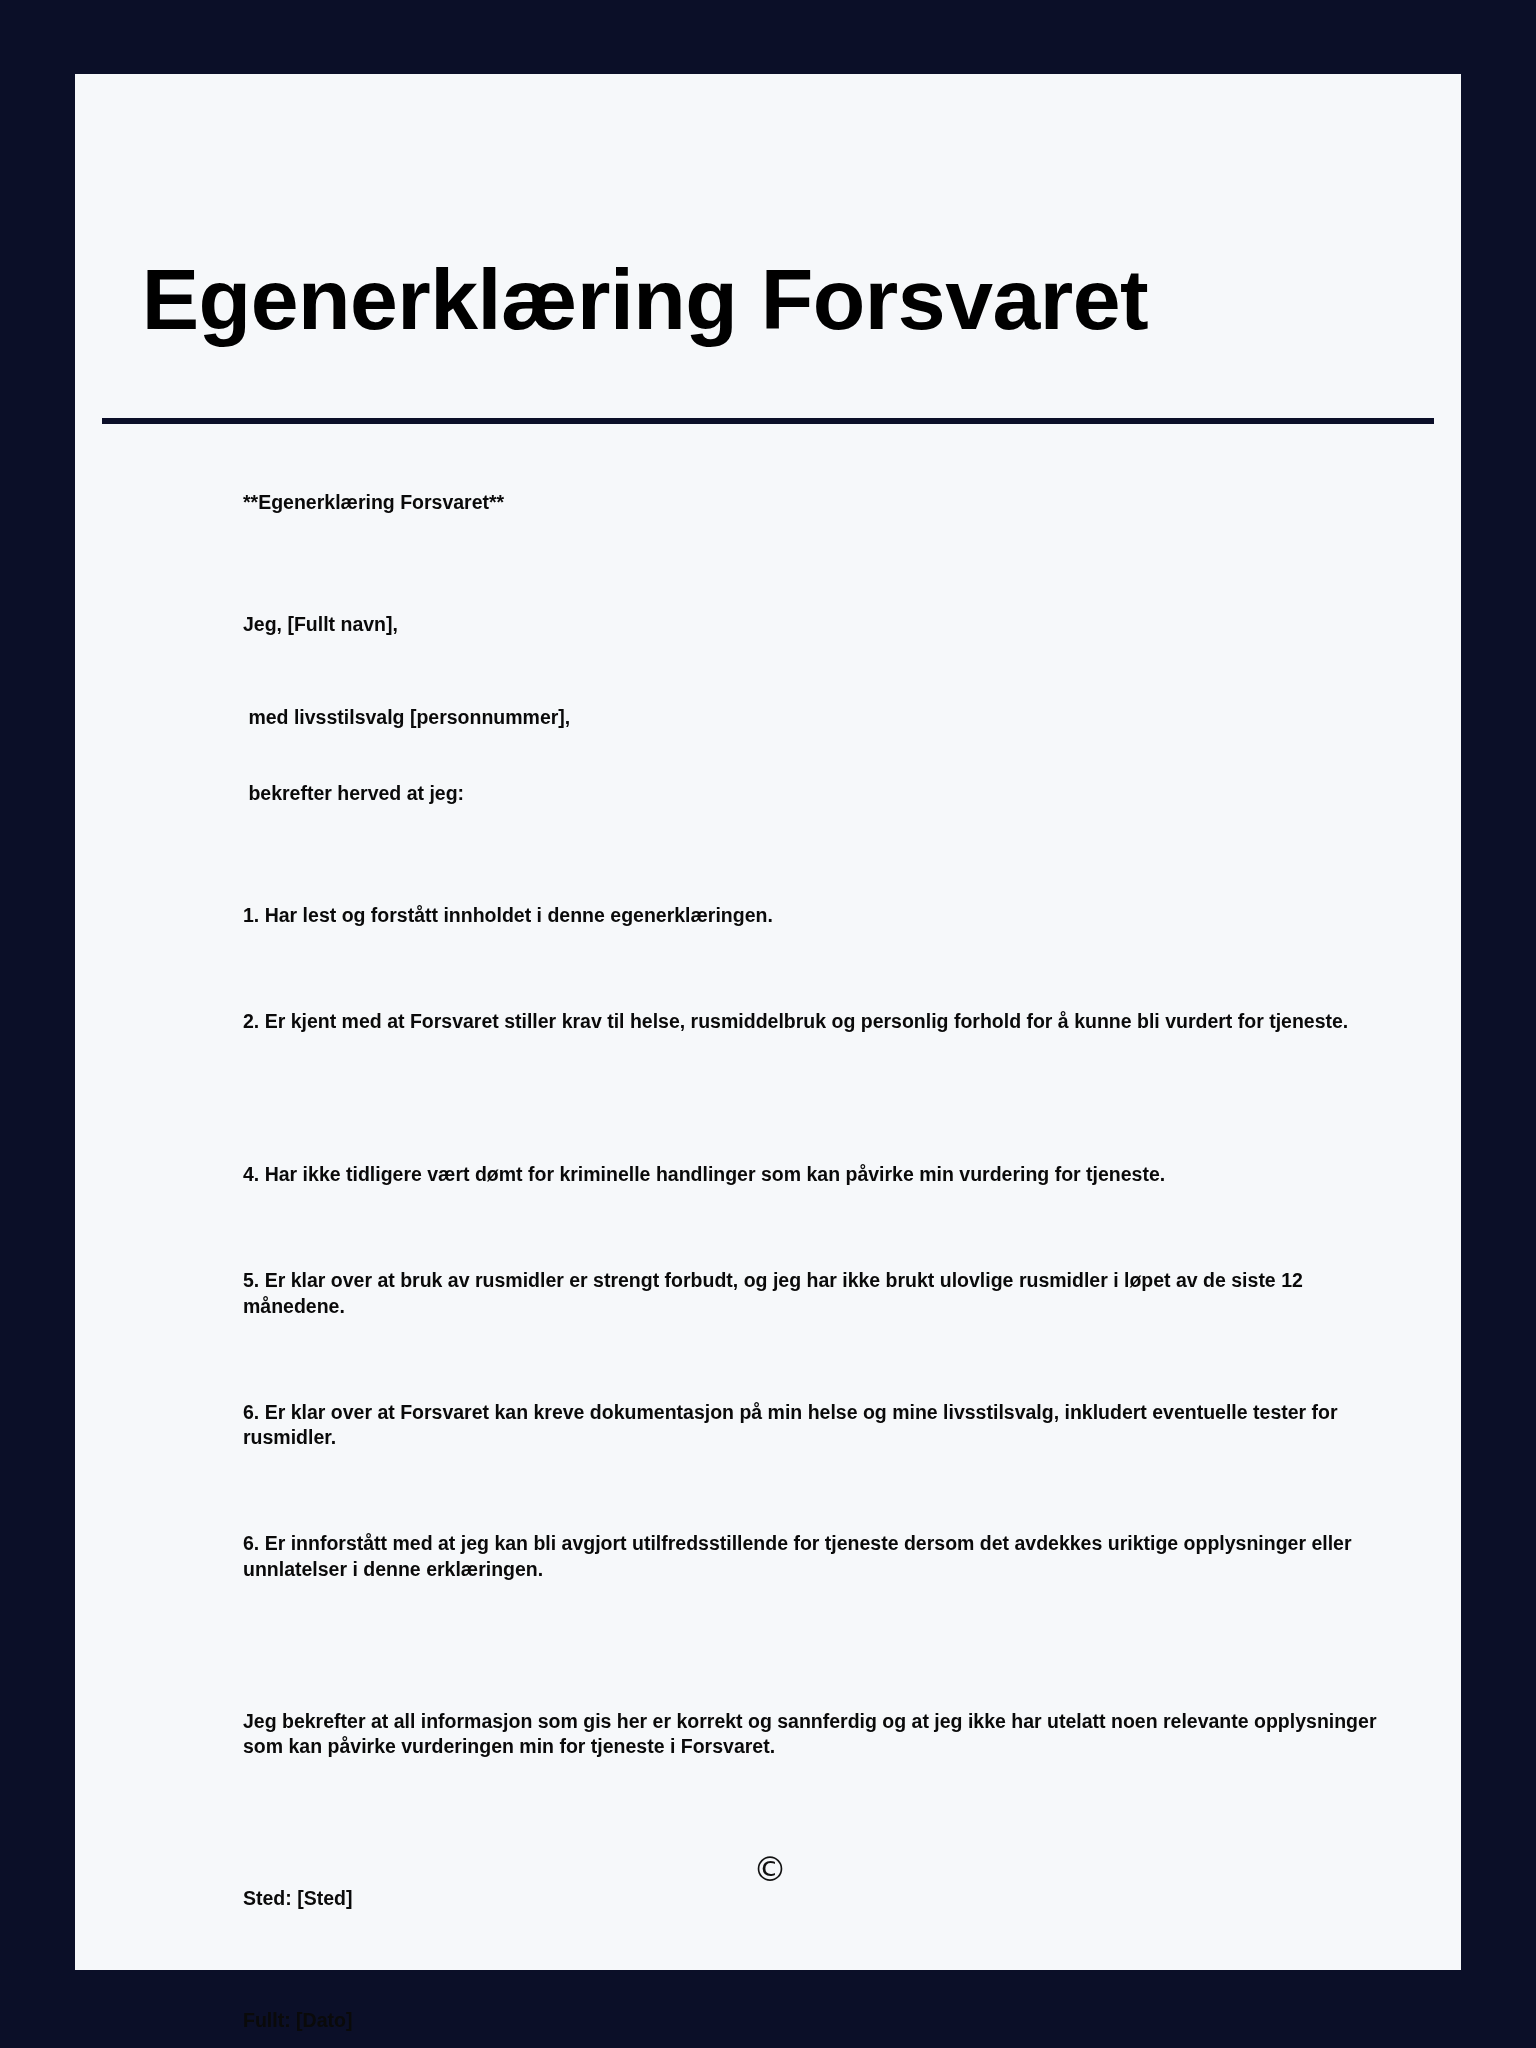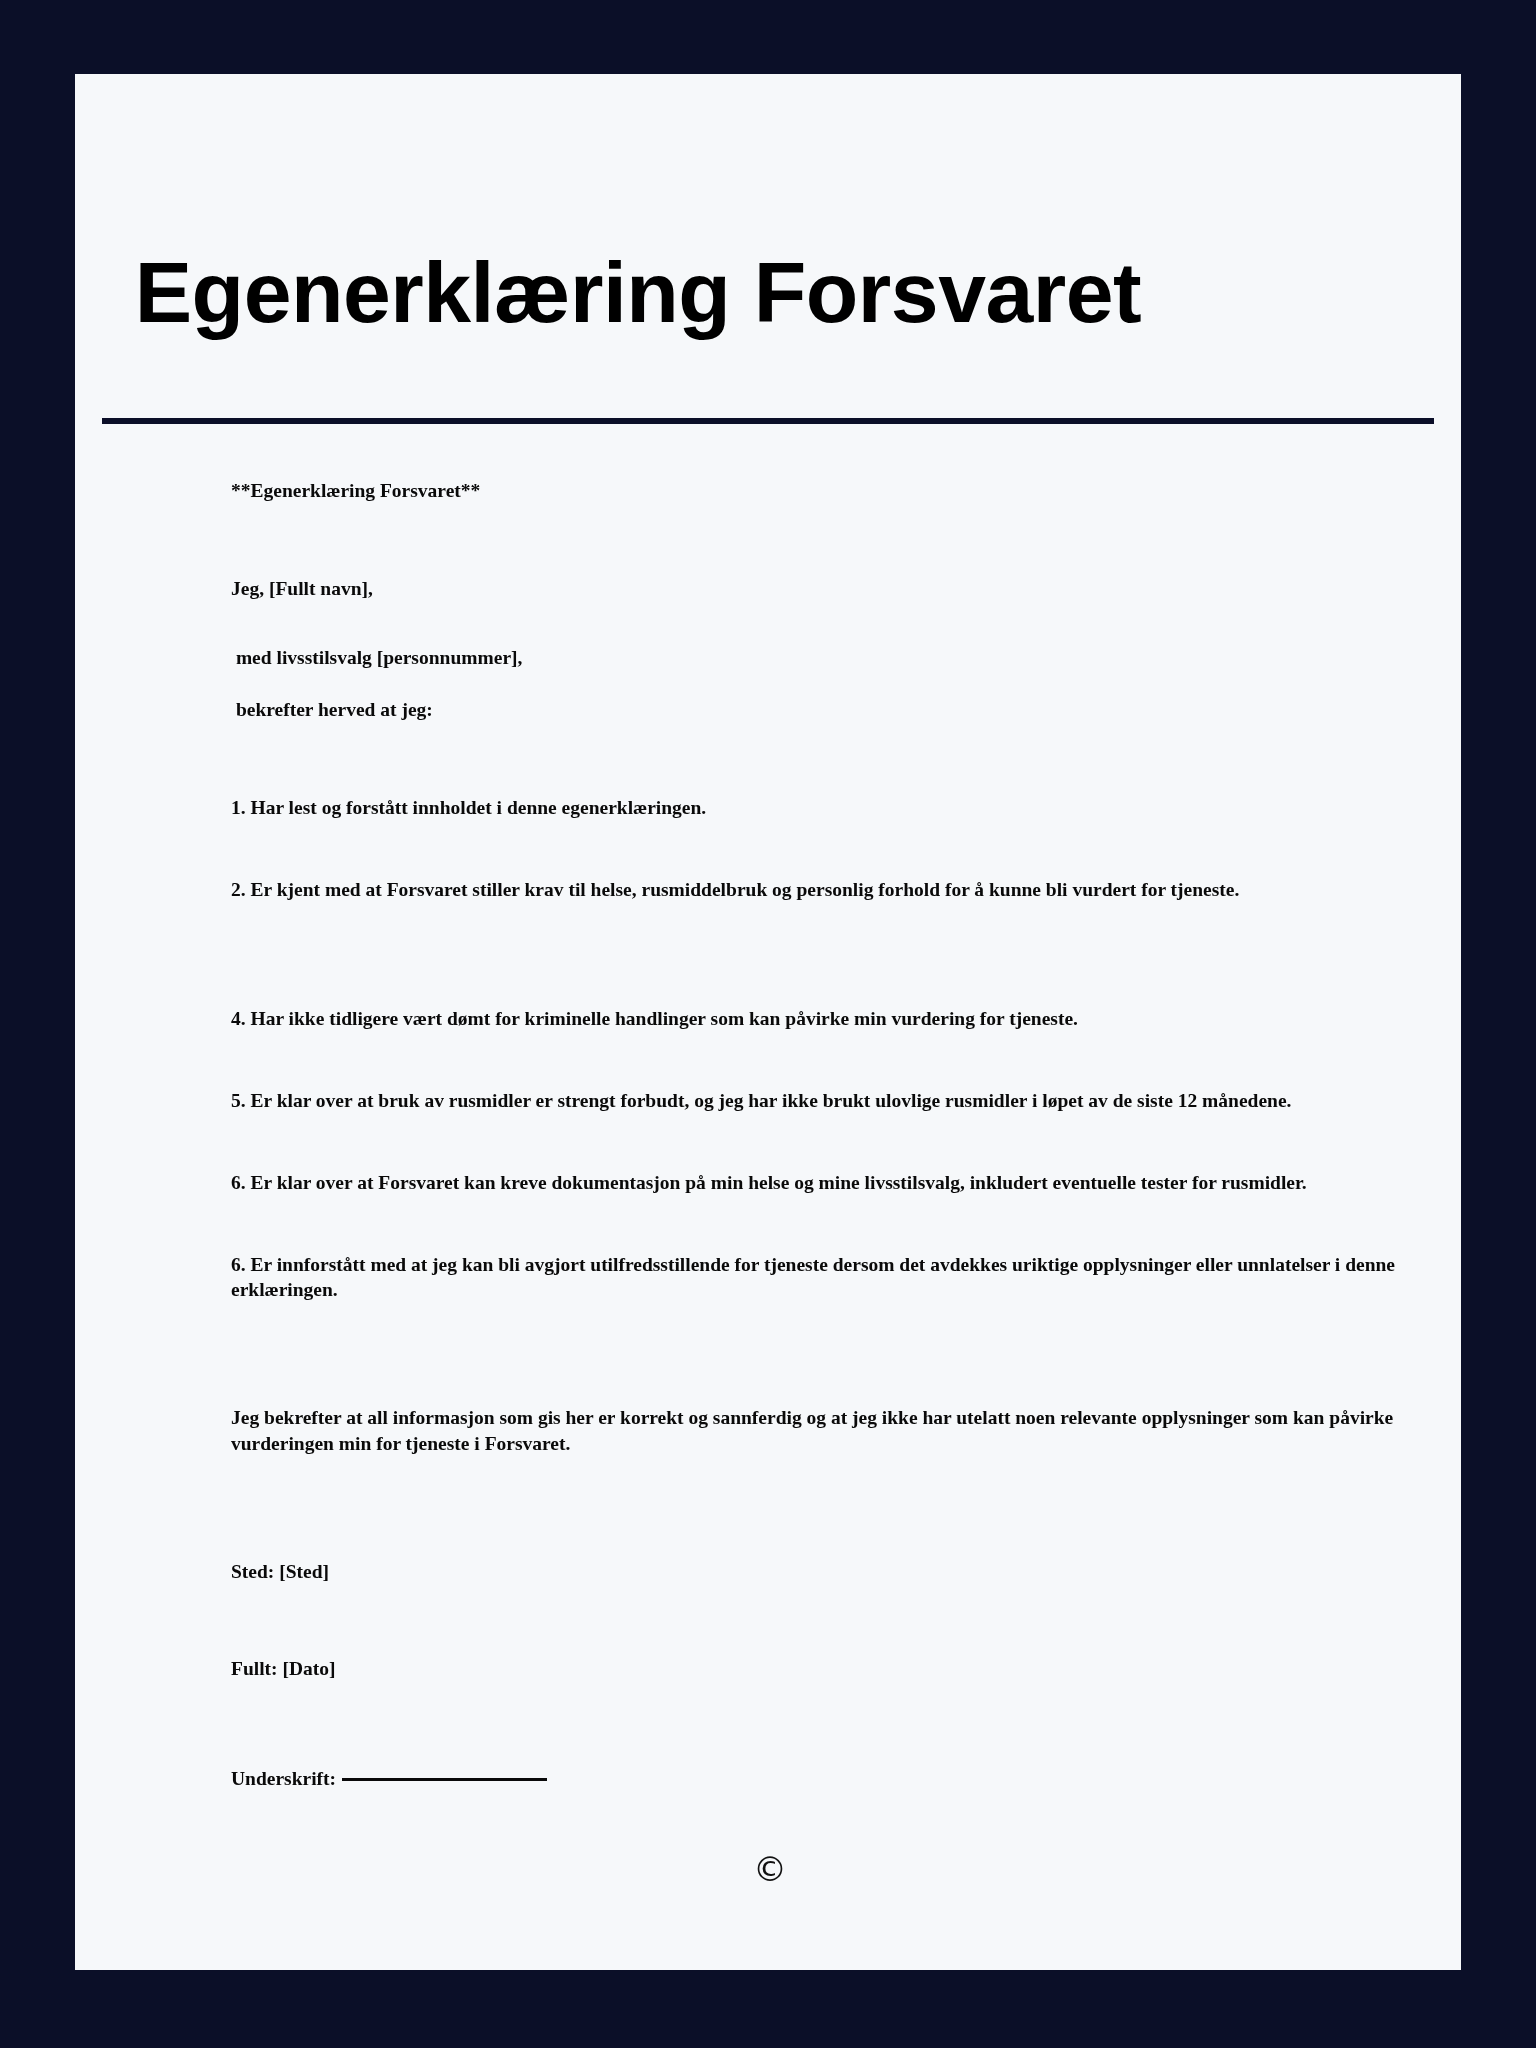--- a/index.html
+++ b/index.html
@@ -22,21 +22,21 @@
   .sheet {
     position: absolute;
     left: 75px;
     top: 74px;
     width: 1386px;
     height: 1896px;
     background: #f6f8fa;
     box-sizing: border-box;
   }
   .doc-title {
-    margin: 5px;
+    margin: 12px;
     padding: 0;
     position: absolute;
     left: 0;
     top: 170px;
     width: 1116px;
     text-align: center;
     font-family: "Liberation Sans", sans-serif;
     font-weight: bold;
     font-size: 86px;
     line-height: 1.0;
@@ -51,27 +51,27 @@
     height: 6px;
     background: #0b0f28;
   }
   .body-area {
     position: absolute;
     left: 152px;
     top: 400px;
     width: 1184px;
   }
   .para {
-    font-family: Liberation Serif, serif;
+    font-family: Liberation Sans, sans-serif;
     font-weight: bold;
     font-size: 19.5px;
     line-height: 1.32;
     color: #0a0a0a;
     white-space: pre-wrap;
-    margin: 4px;
+    margin: 16px;
   }
   .sp-xl { height: 64px; }
   .sp-lg { height: 48px; }
   .sp-md { height: 30px; }
   .sp-sm { height: 18px; }
   .sp-xs { height: 12px; }
   .sig-line {
     display: inline-block;
     border-bottom: 3px solid #0a0a0a;
     width: 205px;

